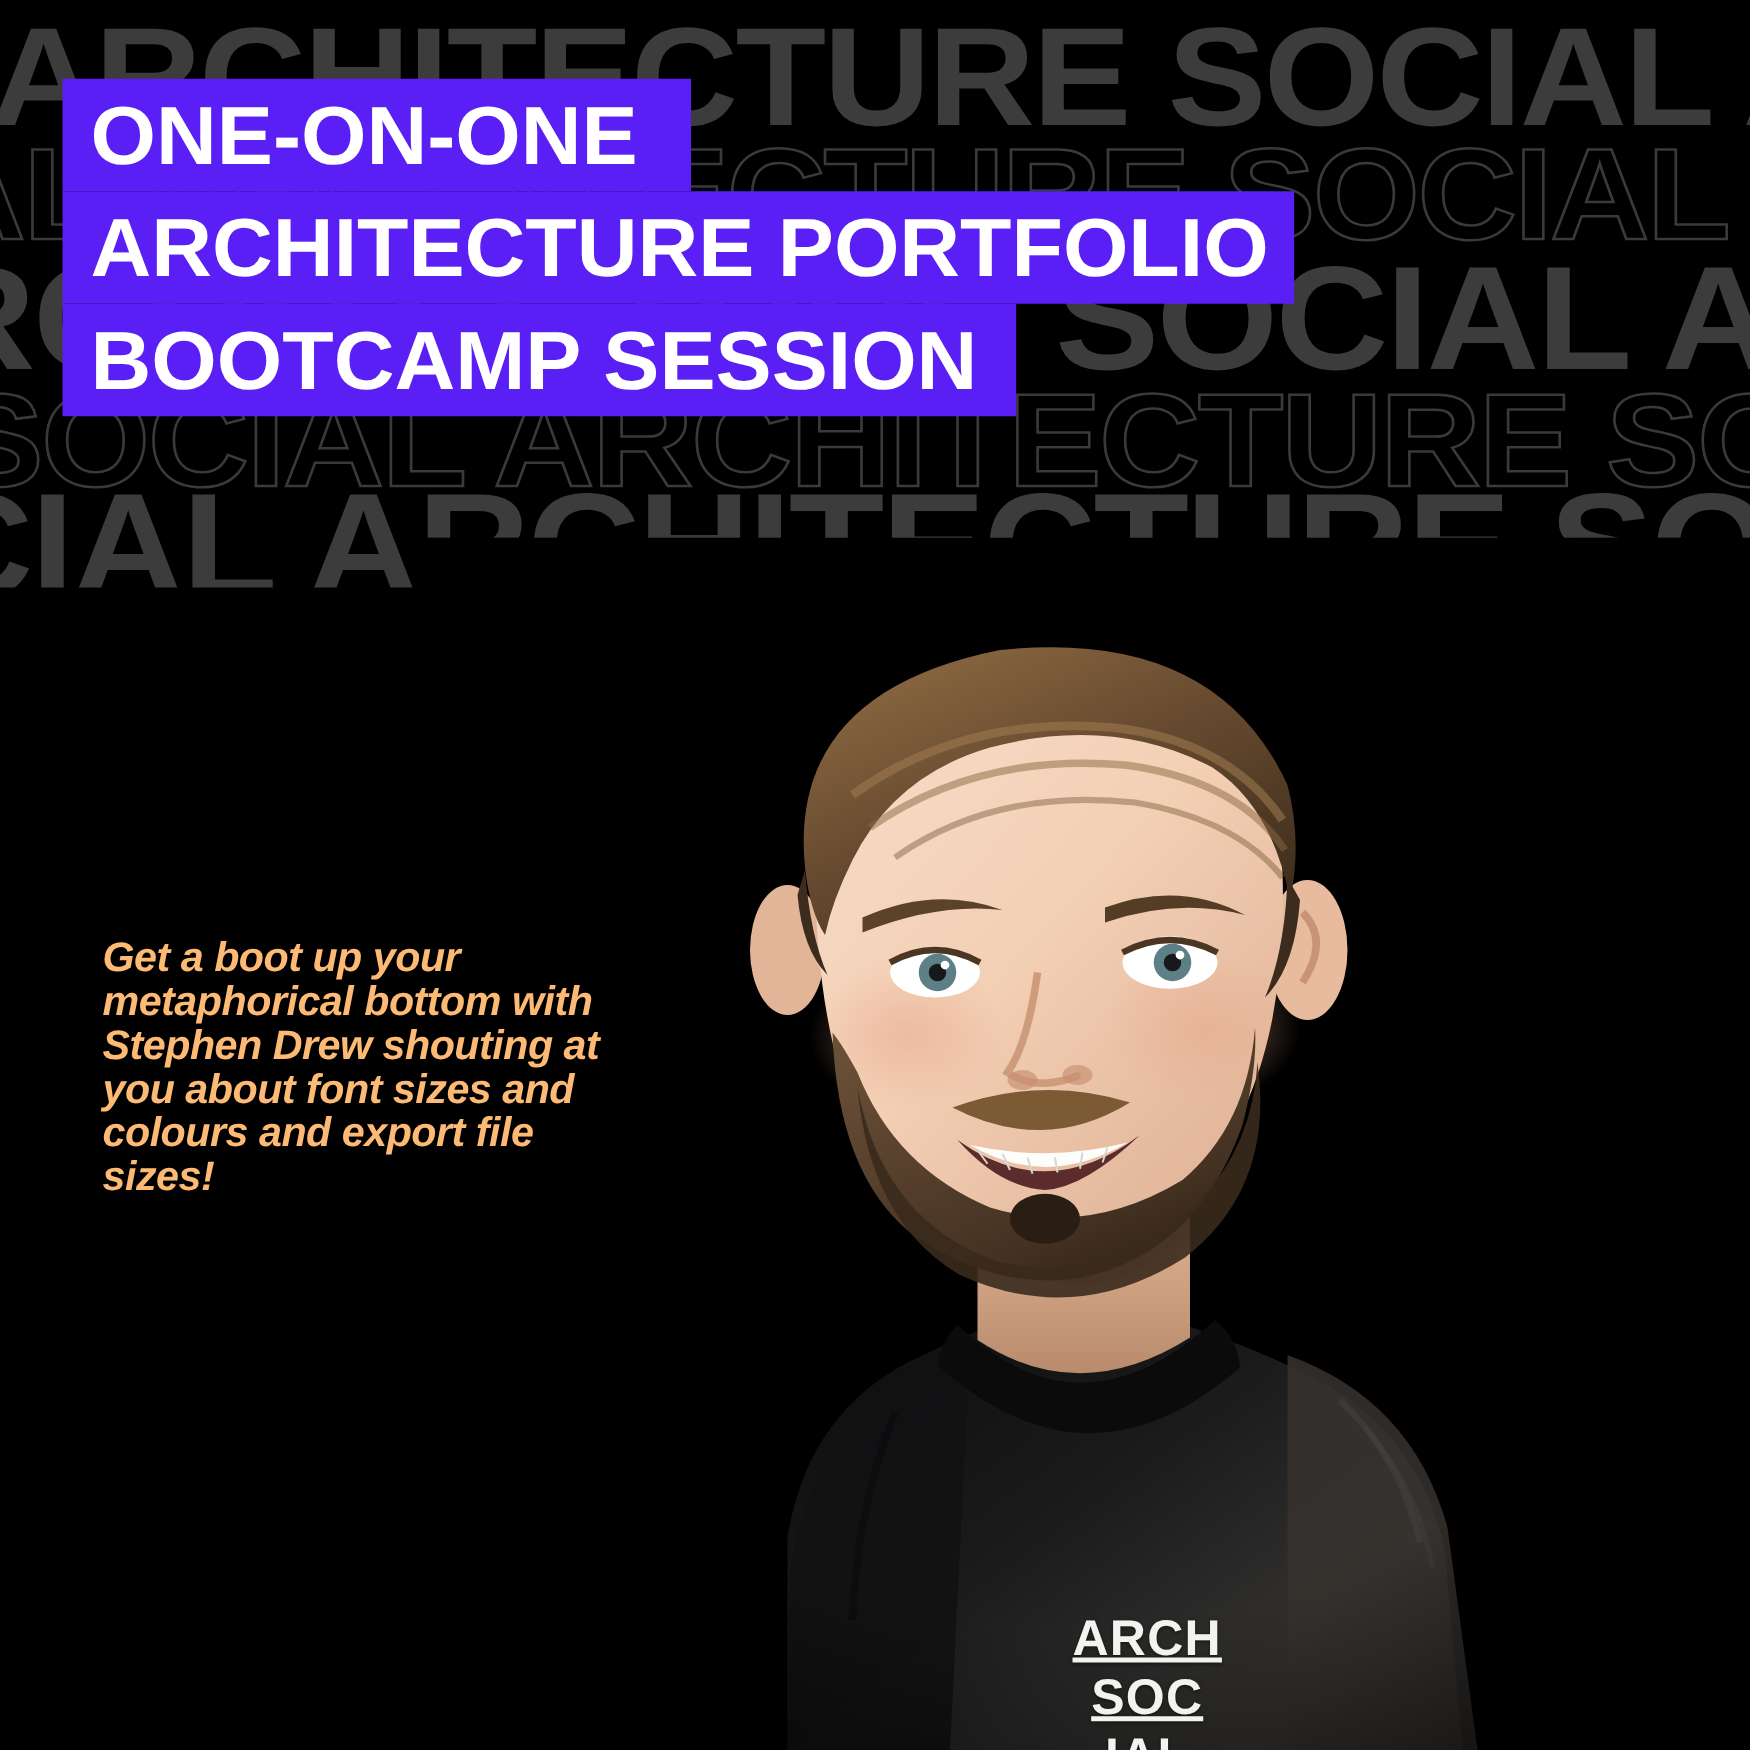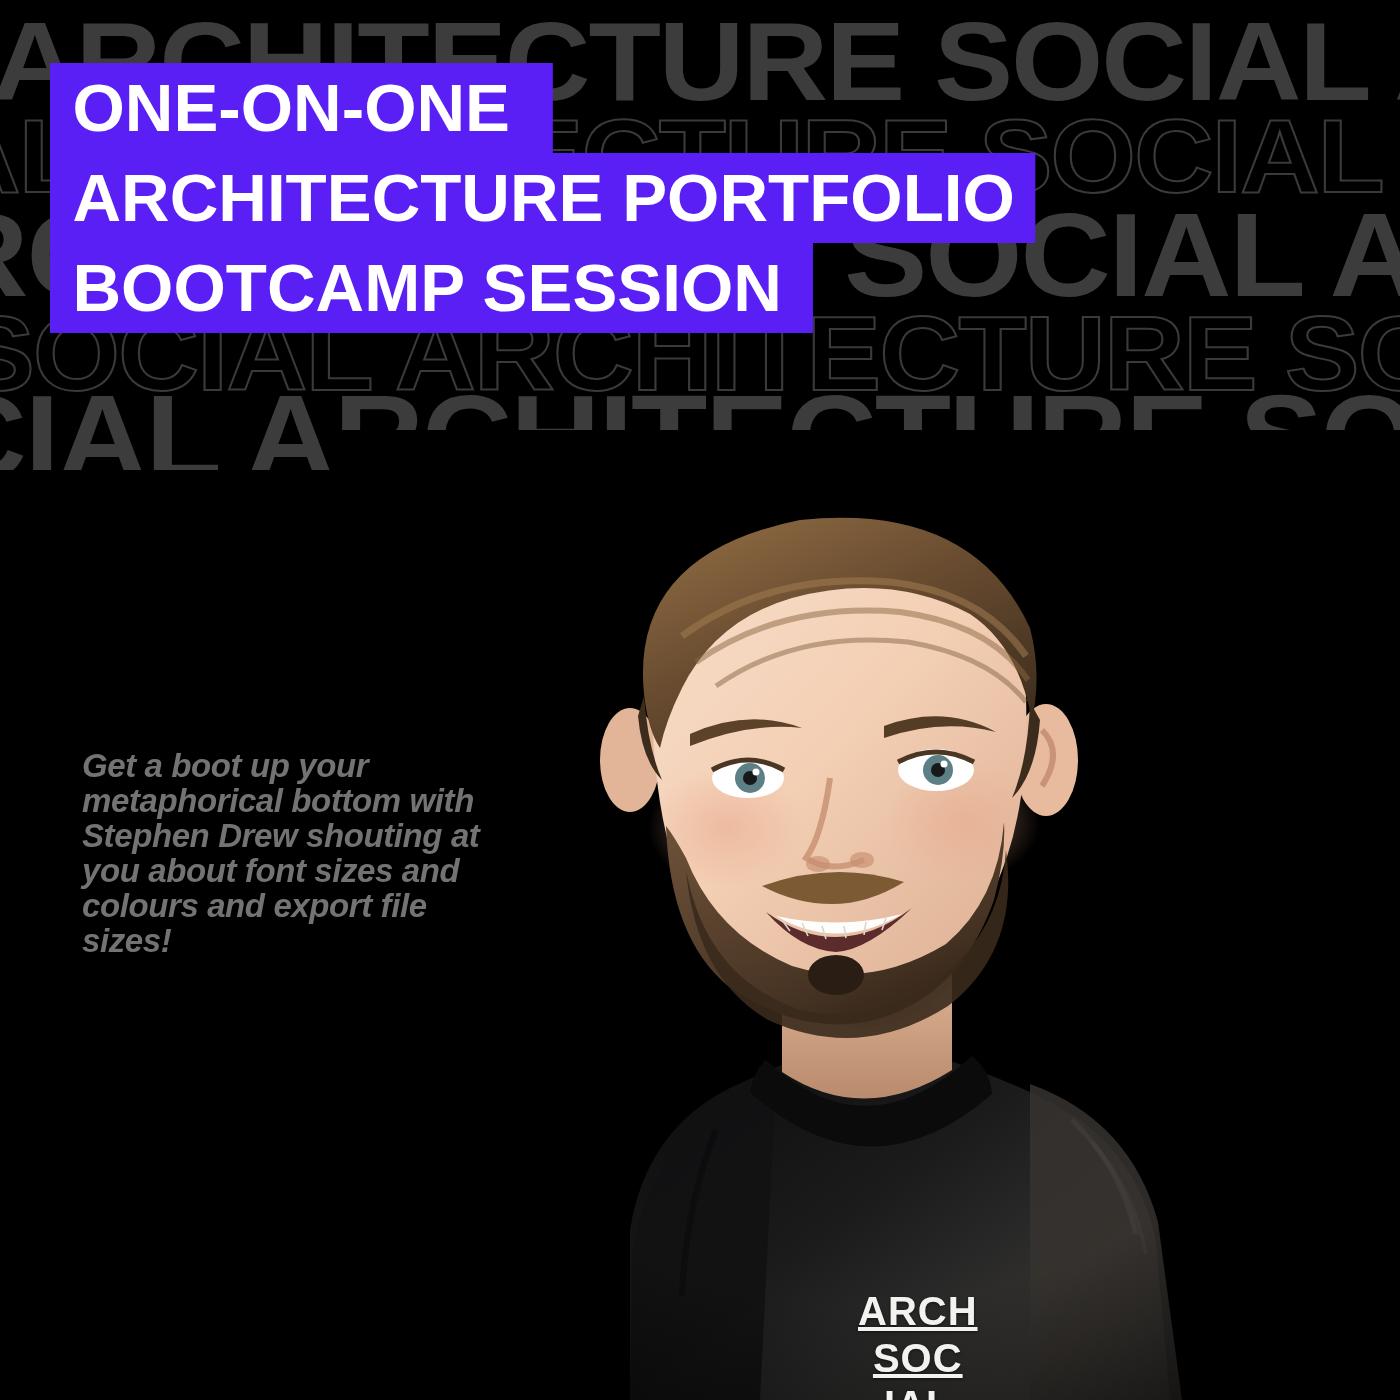--- a/index.html
+++ b/index.html
@@ -76,21 +76,21 @@
   #headline-line-1 { padding-right:42px; }
   #headline-line-2 { padding-right:20px; }
   #headline-line-3 { padding-right:30px; }
 
   
   #blurb {
     position:absolute;
     left:82px; top:748px;
     width:420px;
     z-index:6;
-    color:#737373;
+    color:#fdba74;
     font-family:"Liberation Sans", sans-serif;
     font-style:italic;
     font-weight:700;
     font-size:33px;
     line-height:35px;
     letter-spacing:-0.4px;
   }
 
   
   #portrait {

